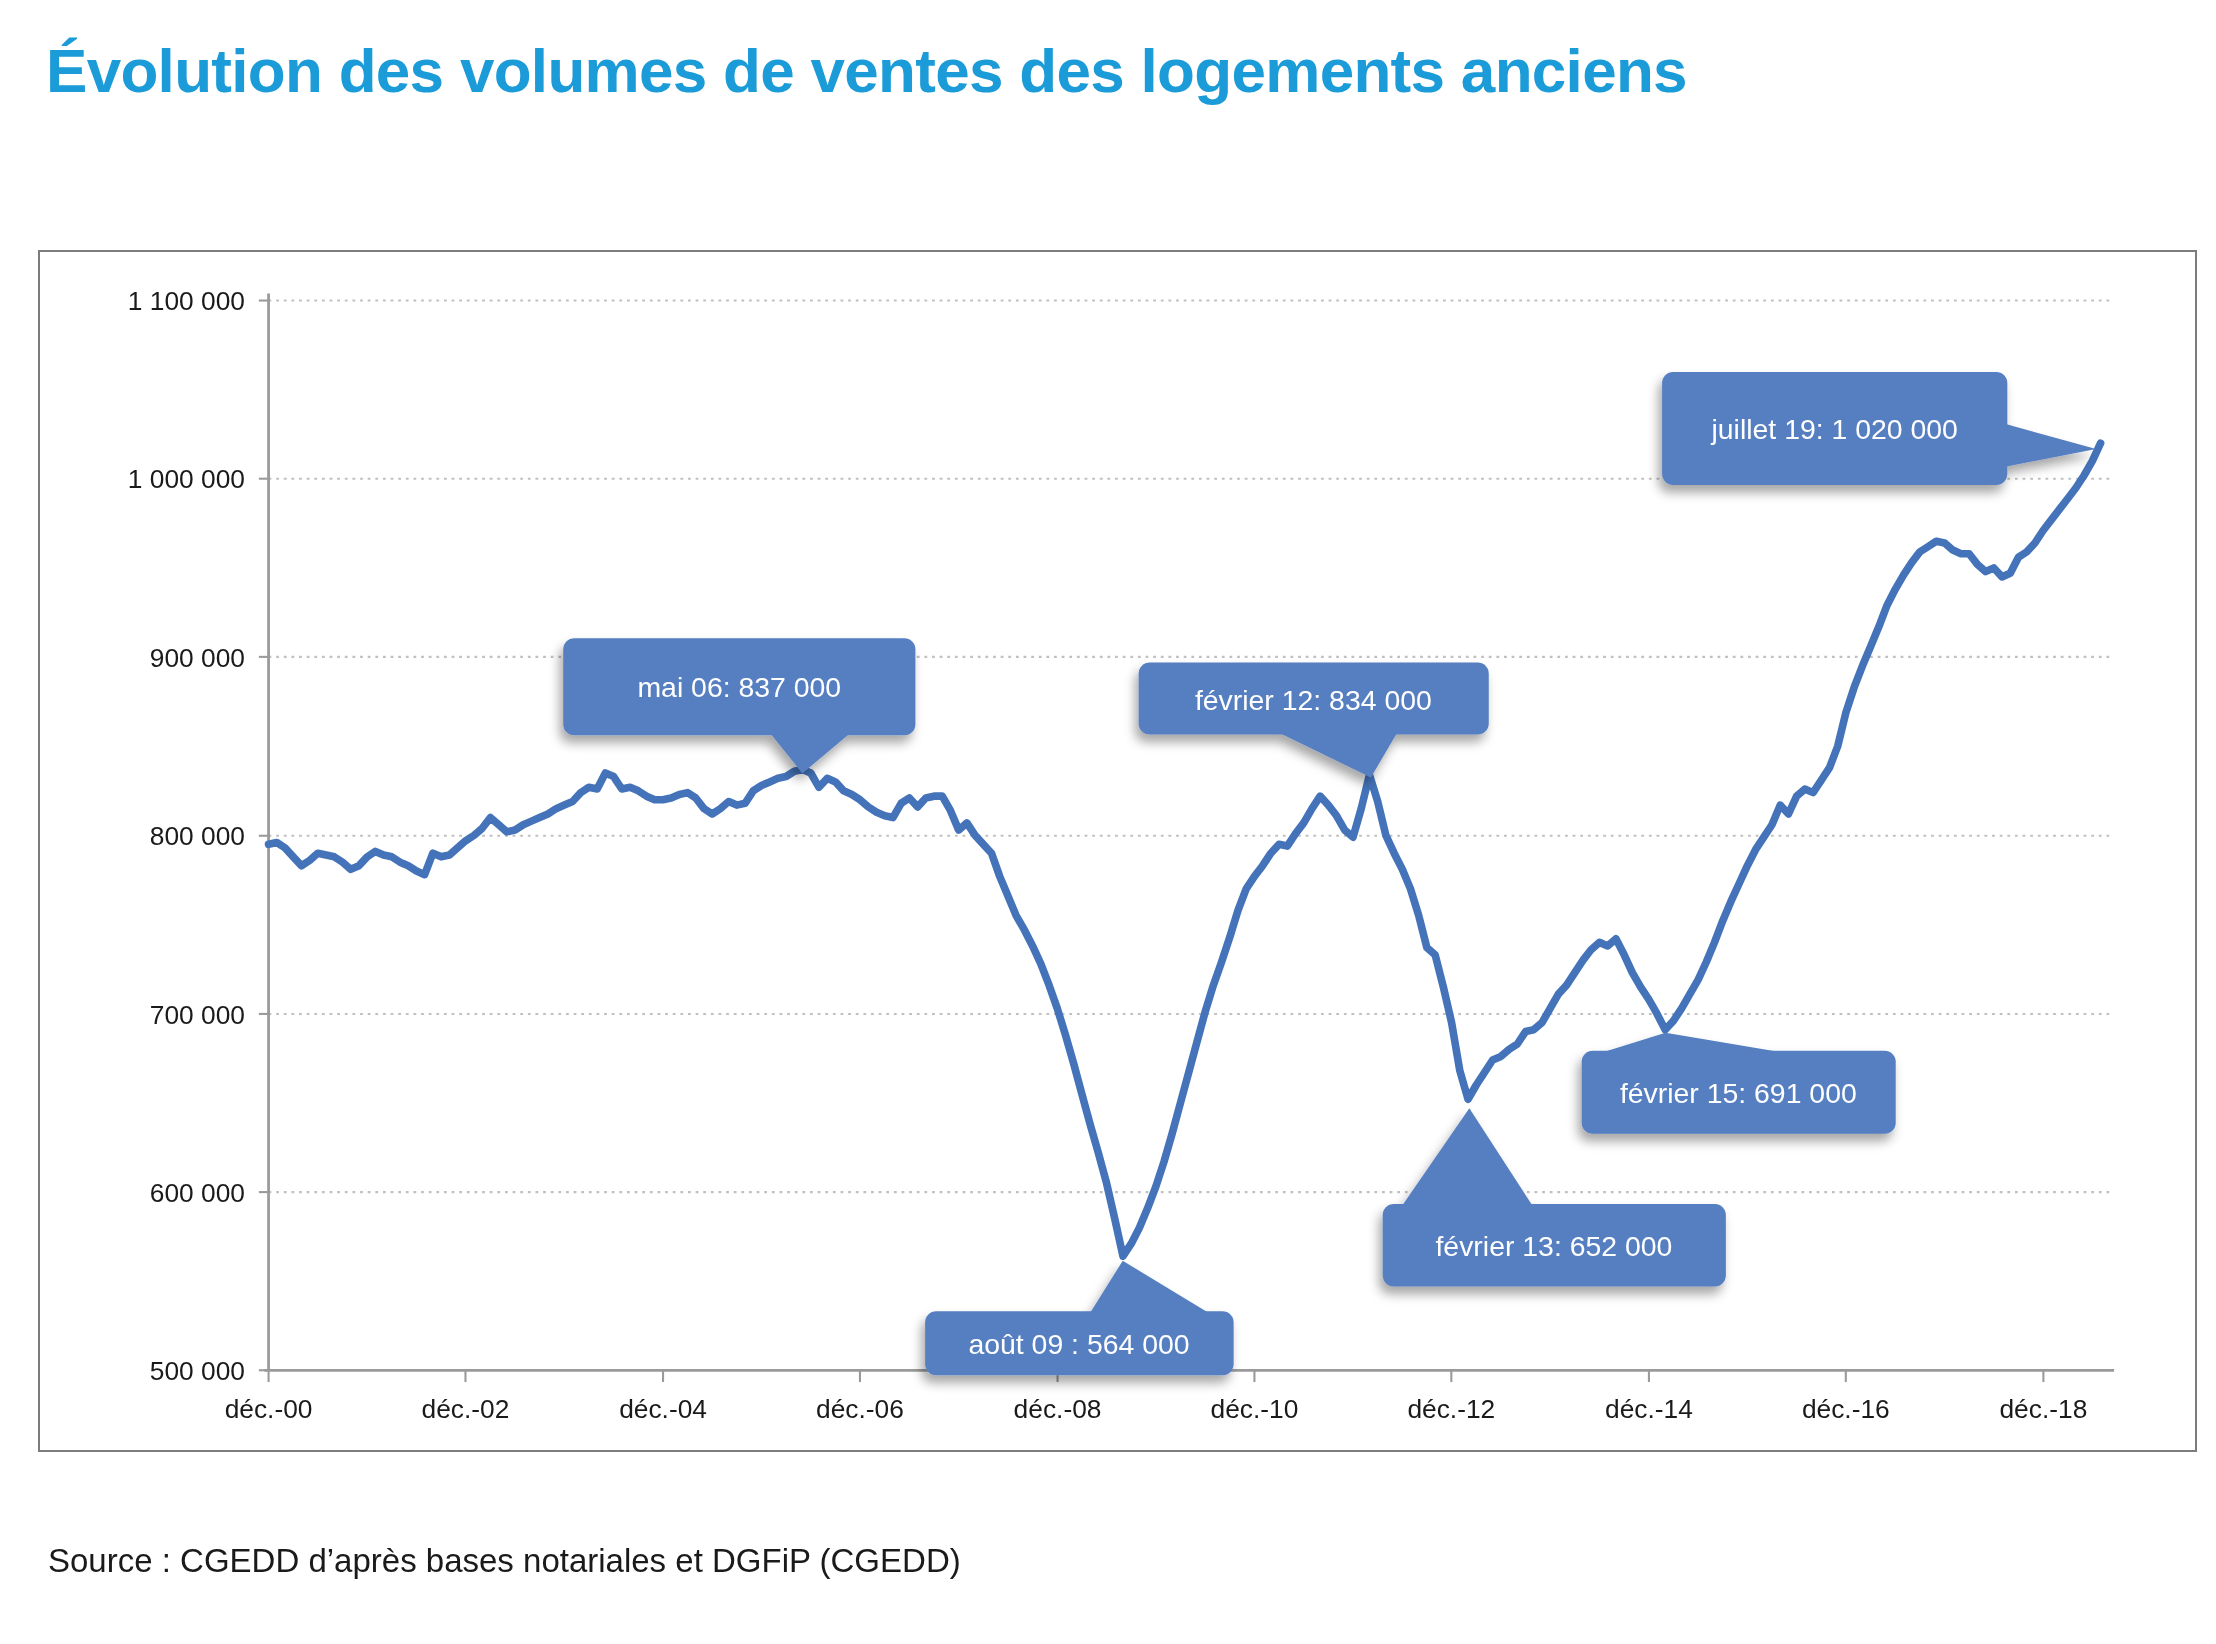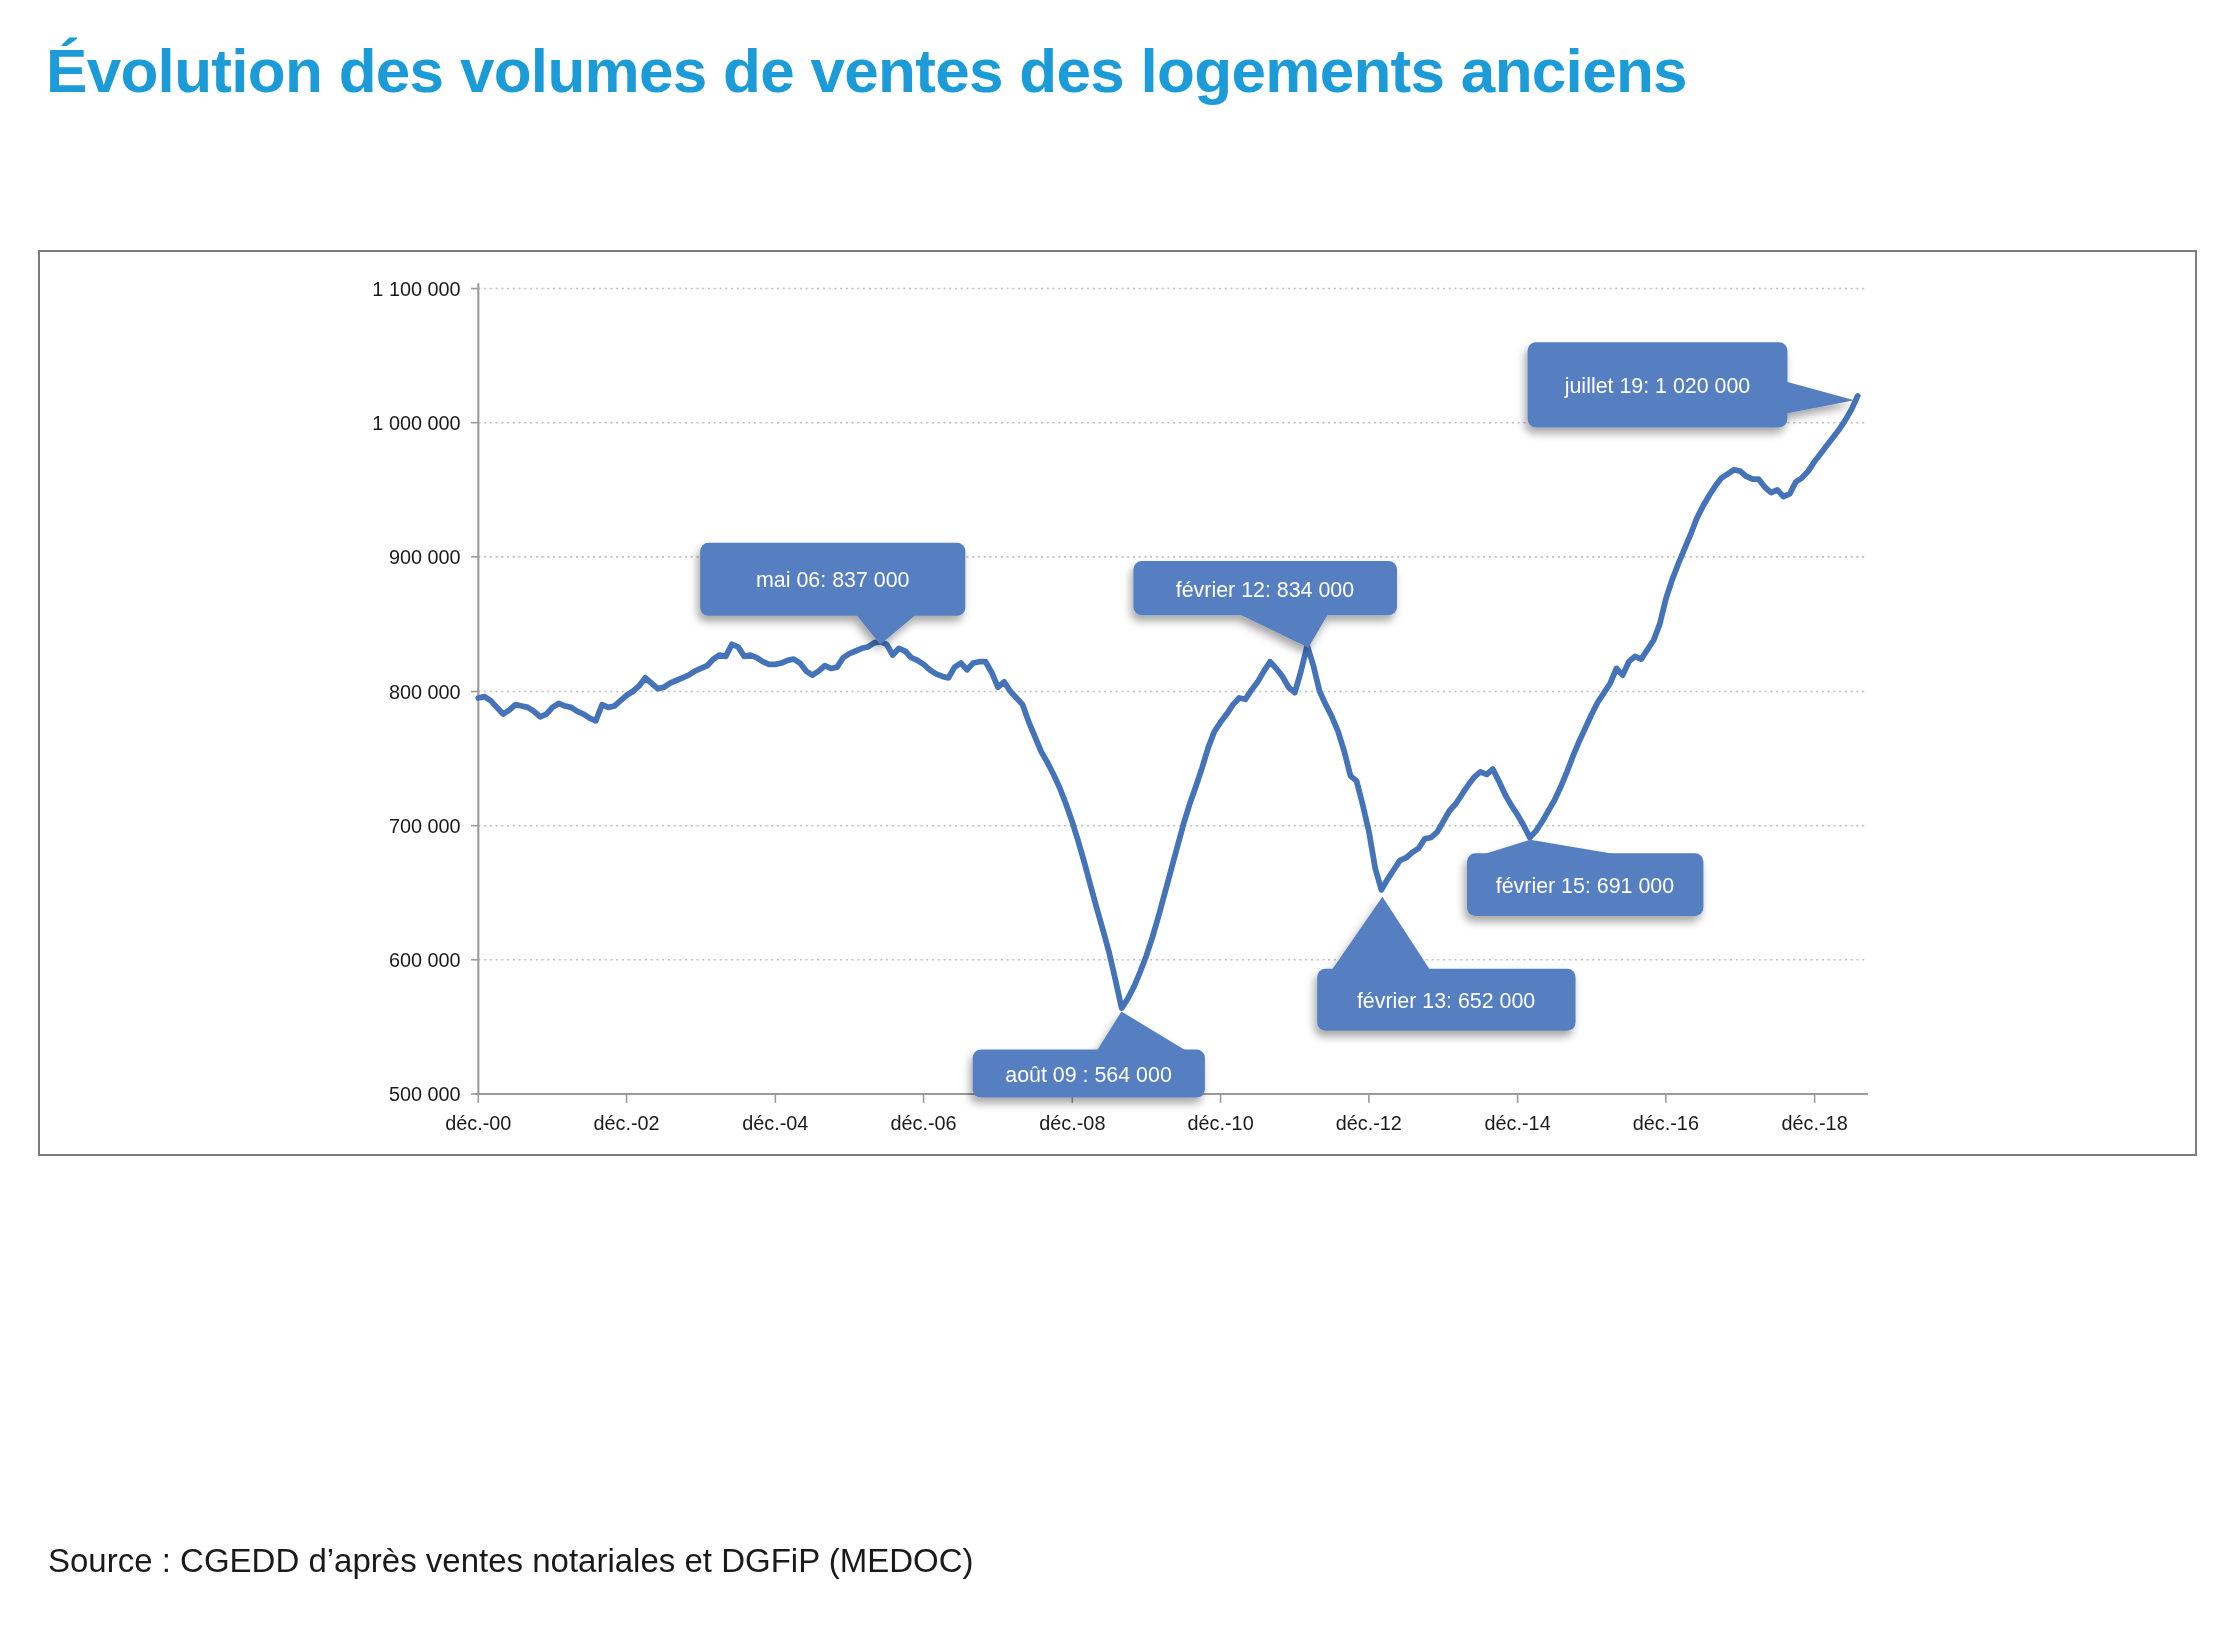--- a/index.html
+++ b/index.html
@@ -1,18 +1,18 @@
 <!DOCTYPE html>
 <html style="font-size:11.7px"><head>
 <meta charset="utf-8">
 <style>
   html,body{margin:0;padding:0;background:#ffffff;width:2216px;height:1644px;overflow:hidden;}
   body{font-family:"Liberation Sans", sans-serif;position:relative;}
   .title{position:absolute;left:46px;top:35px;font-weight:bold;font-size:62px;line-height:71px;letter-spacing:-0.7px;}
-  .chart-frame{position:absolute;left:38px;top:250px;width:2159px;height:906px;border:2.9px solid #7c7c7c;background:#ffffff;box-sizing:border-box;}
+  .chart-frame{position:absolute;left:38px;top:250px;width:2159px;height:1202px;border:2.9px solid #7c7c7c;background:#ffffff;box-sizing:border-box;}
   .chart-frame svg{display:block;width:100%;height:100%;}
   .source{position:absolute;left:48px;top:1542px;font-size:33px;color:#1a1a1a;}
   .ylab{font-size:38px;fill:#1a1a1a;}
   .xlab{font-size:38px;fill:#1a1a1a;}
   .callout-text{font-size:41px;fill:#ffffff;}
   text{font-family:"Liberation Sans", sans-serif;}
 </style>
 </head>
 <body>
 
@@ -124,14 +124,14 @@
 
     <g filter="url(#callout-shadow)">
       <polygon points="1428,1535 1610,1535 1478,1455"></polygon>
       <rect x="1193" y="1528" width="445" height="92" rx="16"></rect>
       <text class="callout-text" x="1415" y="1590" text-anchor="middle">août 09 : 564 000</text>
     </g>
   </g>
 </svg>
 </div>
 
-<div class="source">Source : CGEDD d’après ventes notariales et DGFiP (MEDOC)</div>
+<div class="source">Source : CGEDD d’après bases notariales et DGFiP (CGEDD)</div>
 
 
 </body></html>

